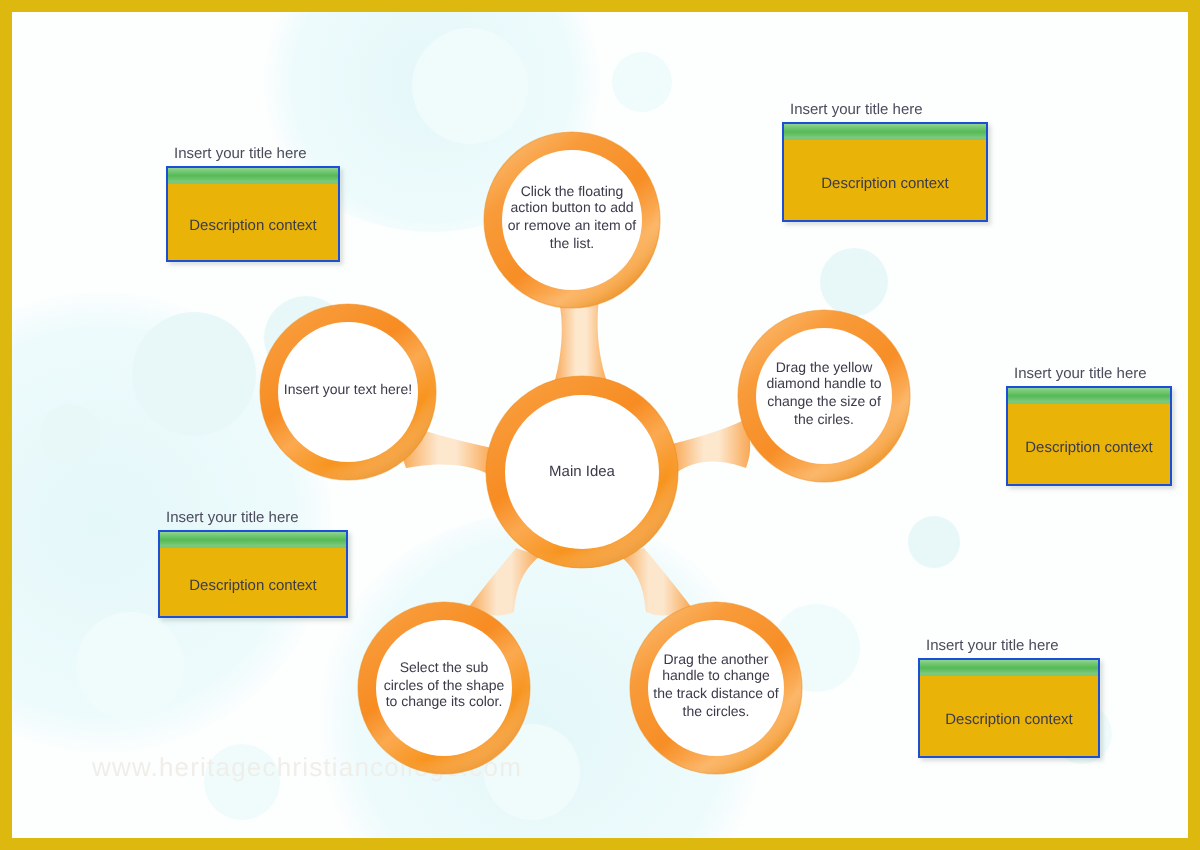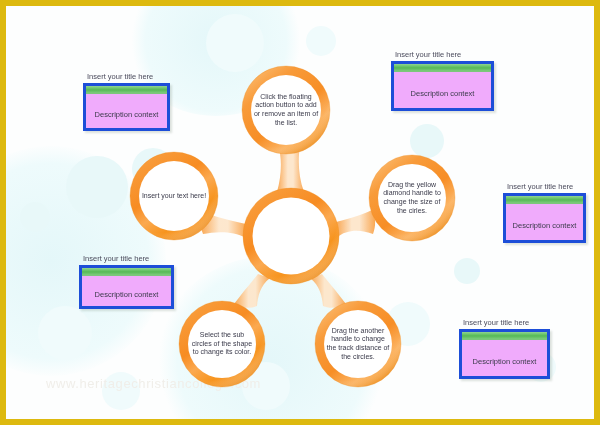--- a/index.html
+++ b/index.html
@@ -79,22 +79,22 @@
   }
   .card-title{
     font-size:7.5px;
     color:#4b4b5c;
     margin:0 0 2px 4px;
     white-space:nowrap;
   }
   .card-box{
     position:relative;
     box-sizing:border-box;
-    border:3px solid #1d4ed8;
-    background:#f0abfc;
+    border:1px solid #1d4ed8;
+    background:#eab308;
     box-shadow:1.5px 1.5px 2px rgba(120,140,120,.25);
   }
   .card-bar{
     height:7px;
     background:linear-gradient(180deg,#8fd48f 0%,#5fbf5f 45%,#57b957 55%,#7ccb7c 100%);
     border-bottom:1px solid #7cc67c;
   }
   .card-body{
     display:flex;
     align-items:center;
@@ -207,20 +207,23 @@
     </g>
 
     <g>
       <circle cx="352" cy="338" r="43" fill="url(#ringGradB)"></circle>
       <circle cx="352" cy="338" r="43" fill="url(#innerShade)"></circle>
       <circle cx="352" cy="338" r="34" fill="#ffffff"></circle>
       <circle cx="352" cy="338" r="43" fill="none" stroke="#ef8b17" stroke-width=".6" opacity=".5"></circle>
     </g>
   </svg>
 
+  <div class="node-text node-main" style="left:247px;top:192px;width:76px;height:76px;">
+    <span>Main Idea</span>
+  </div>
 
   <div class="node-text node-sub" style="left:247px;top:72px;width:66px;height:64px;">
     <span>Click the floating action button to add or remove an item of the list.</span>
   </div>
 
   <div class="node-text node-sub" style="left:135px;top:158px;width:66px;height:64px;">
     <span>Insert your text here!</span>
   </div>
 
   <div class="node-text node-sub" style="left:374px;top:161px;width:64px;height:62px;">

